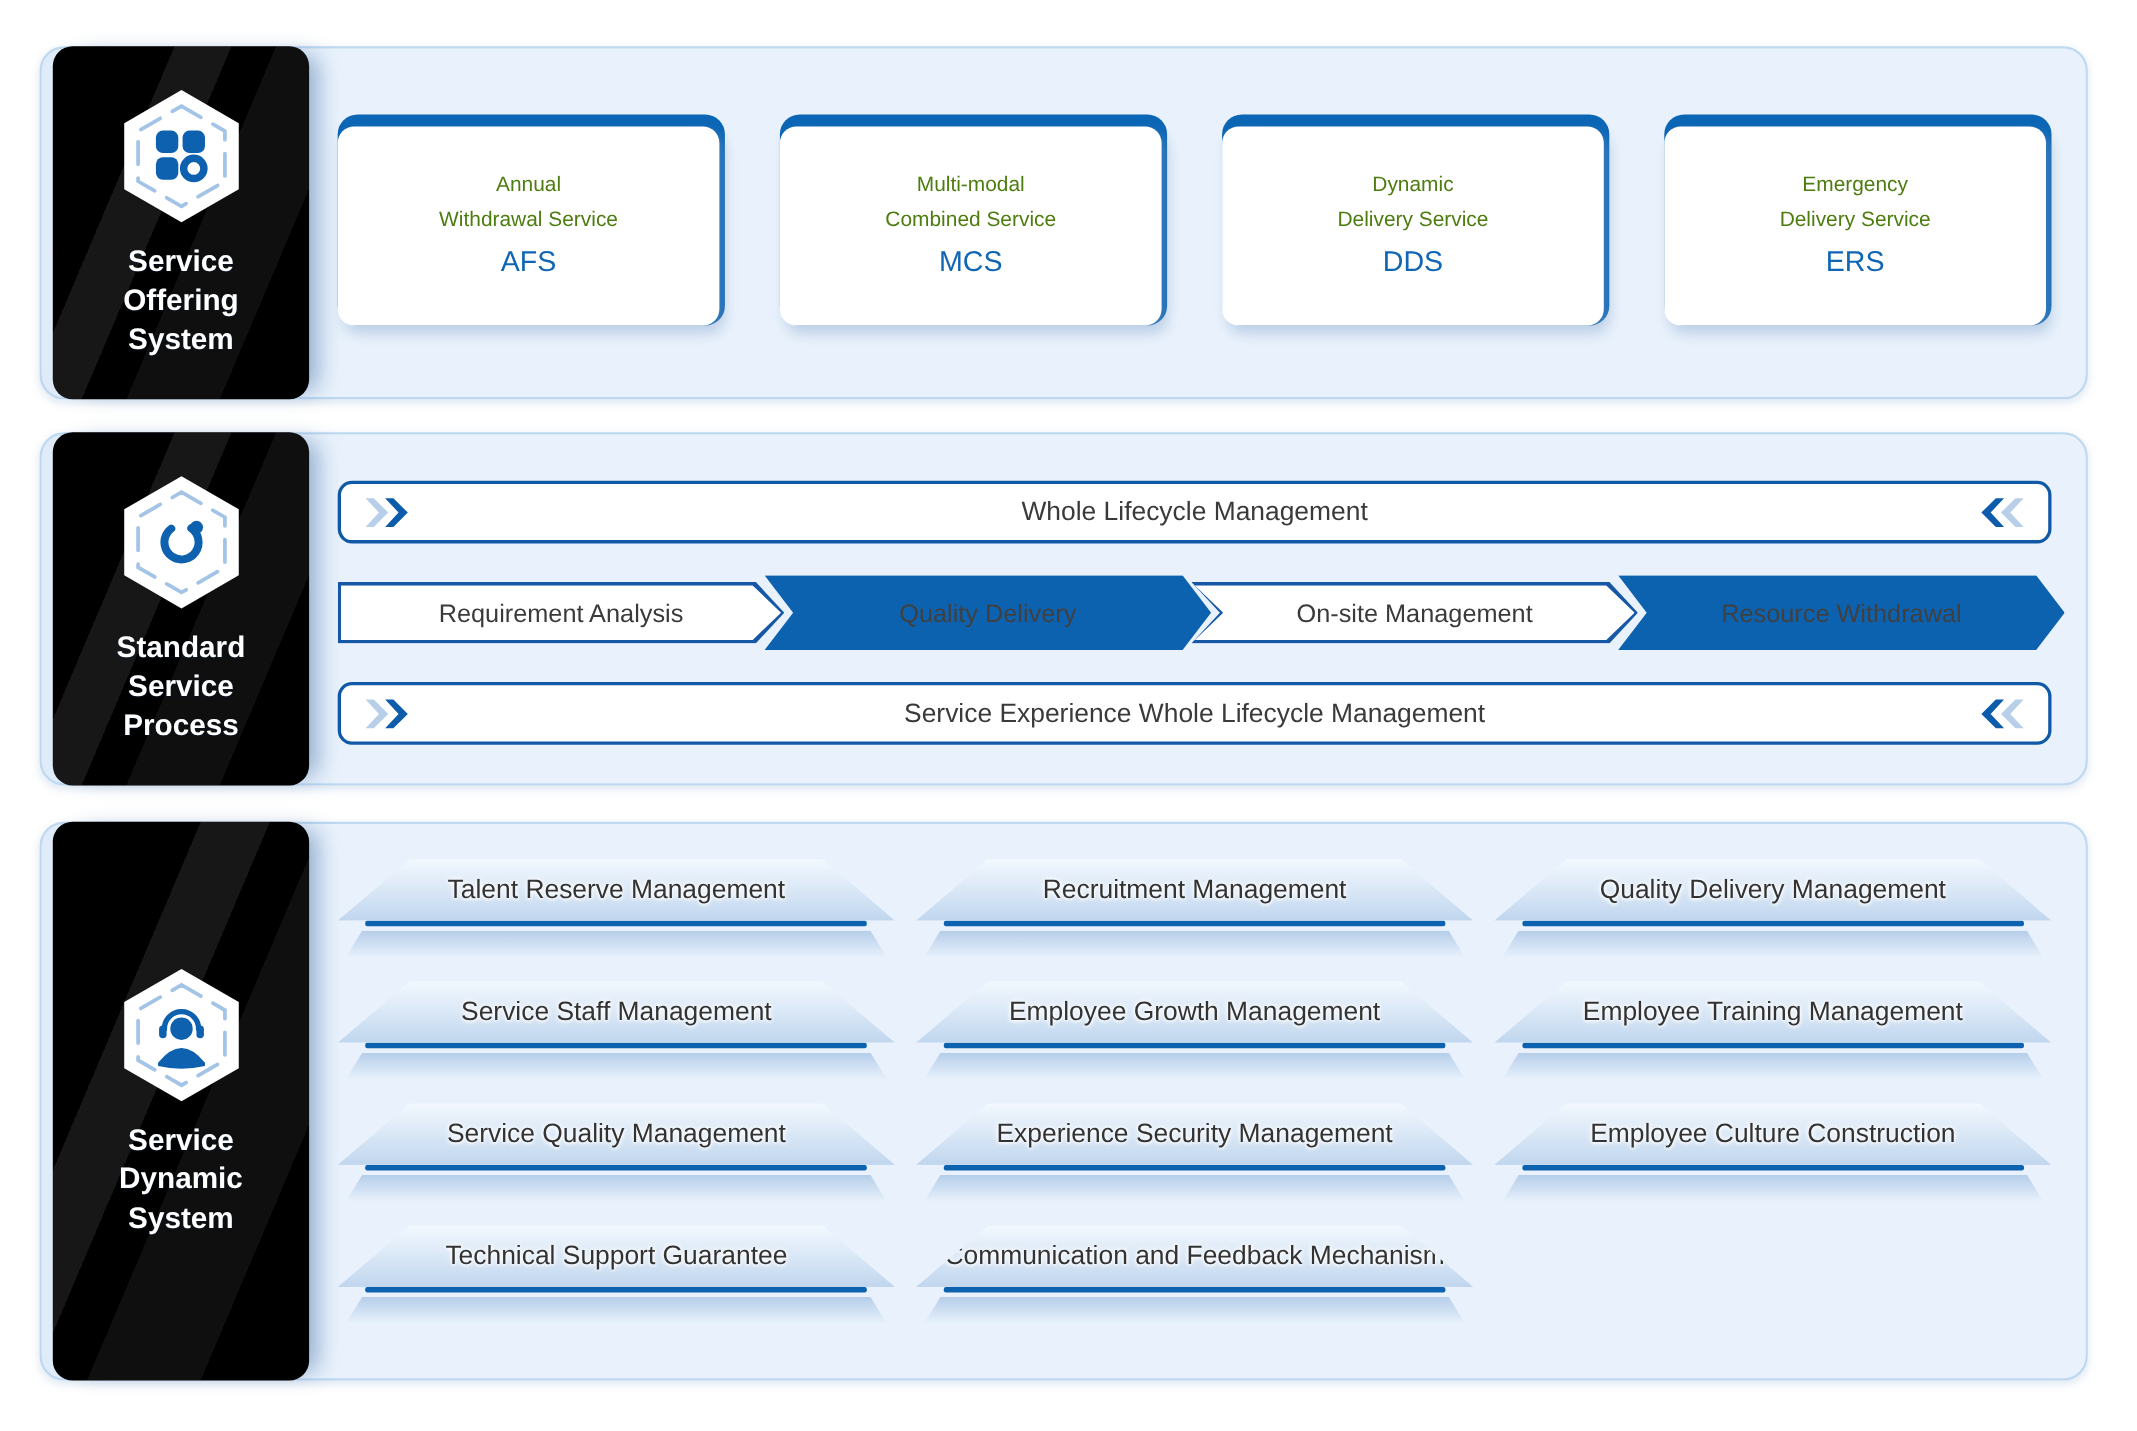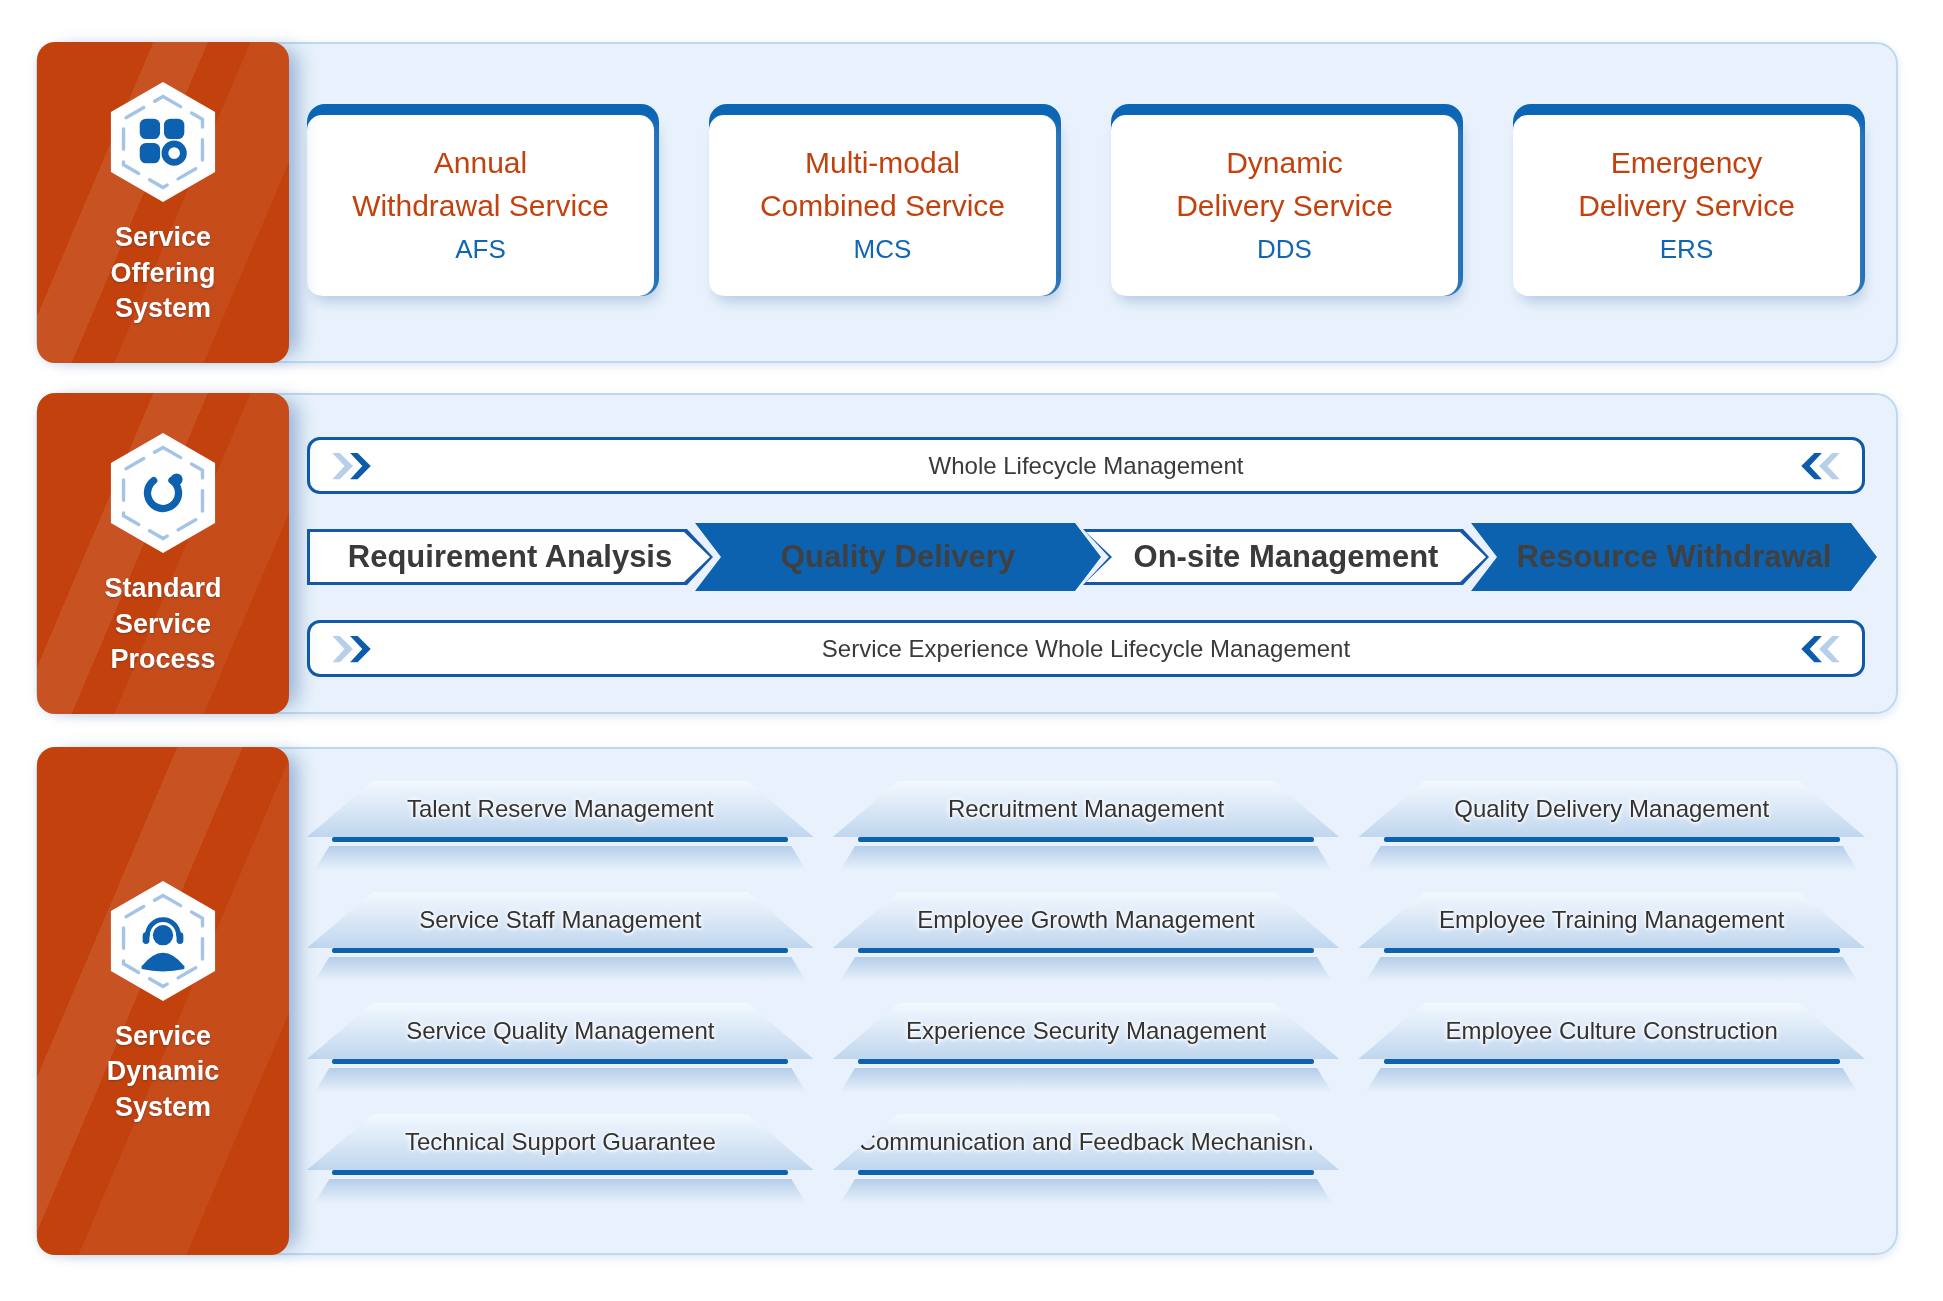--- a/index.html
+++ b/index.html
@@ -15,22 +15,22 @@
     background:linear-gradient(90deg,#dfebf9 0%,#e9f2fc 10%,#e9f2fc 100%);
     border:2px solid #bdd8f0;
     box-shadow:0 3px 8px rgba(120,160,205,.25);
   }
   .s1 { top:42px;  height:321px; }
   .s2 { top:393px; height:321px; }
   .s3 { top:747px; height:508px; }
 
   
   .sidebar {
-    position:absolute; left:1px; top:0; bottom:0; width:252px;
-    background:#c2410c; border-radius:18px;
+    position:absolute; left:12px; top:0; bottom:0; width:233px;
+    background:#000000; border-radius:18px;
     display:flex; flex-direction:column; align-items:center; justify-content:center;
     box-shadow:16px 0 20px -8px rgba(45,95,160,.45);
     overflow:hidden; z-index:2;
   }
   .sidebar::before {
     content:""; position:absolute; inset:0;
     background:
       linear-gradient(113deg, transparent 30%, rgba(255,255,255,.09) 30%, rgba(255,255,255,.09) 44%, transparent 44%),
       linear-gradient(113deg, transparent 55%, rgba(255,255,255,.06) 55%, rgba(255,255,255,.06) 78%, transparent 78%);
   }
@@ -45,21 +45,21 @@
   .content { position:absolute; left:233px; right:0; top:0; bottom:0; }
   .s1 .content { padding:62px 33px 0 38px; display:flex; gap:50px; }
   .card { position:relative; flex:1; height:192px; }
   .card-cap { position:absolute; inset:0; background:#0b66b5; border-radius:18px; }
   .card-body {
     position:absolute; left:0; right:5px; top:11px; bottom:0;
     background:#ffffff; border-radius:15px;
     box-shadow:5px 7px 12px rgba(125,158,200,.40);
     display:flex; flex-direction:column; align-items:center; justify-content:center; gap:9px;
   }
-  .card-line { color:#c2410c; font-size:30px; }
+  .card-line { color:#4d7c0f; font-size:19px; }
   .card-abbr { color:#1166b4; font-weight:normal; font-size:26px; margin-top:2px; }
 
   
   .s2 .content { padding:44px 33px 0 38px; }
   .bar {
     height:57px; background:#ffffff; border:3px solid #1059a6; border-radius:13px;
     display:flex; align-items:center; padding:16px 20px;
   }
   .bar-label { flex:1; text-align:center; color:#3a3a3a; font-size:24px; }
   .bar1 { margin-bottom:29px; }
@@ -71,21 +71,21 @@
   .step { position:relative; flex:1; height:56px; }
   .step + .step { margin-left:-18px; }
   .step-blue { height:68px; }
   .clip-first  { clip-path:polygon(0 0, calc(100% - 26px) 0, 100% 50%, calc(100% - 26px) 100%, 0 100%); }
   .clip-notch  { clip-path:polygon(0 0, calc(100% - 26px) 0, 100% 50%, calc(100% - 26px) 100%, 0 100%, 26px 50%); }
   .step-border { position:absolute; inset:0; background:#1658a5; }
   .step-fill   { position:absolute; inset:3px; background:#ffffff; }
   .step-solid  { position:absolute; inset:0; background:#0d62b0; }
   .step-label {
     position:absolute; inset:0; display:flex; align-items:center; justify-content:center;
-    padding:0 40px; font-size:31px; color:#3a3a3a; z-index:1; white-space:nowrap;font-weight:bold;
+    padding:0 40px; font-size:23px; color:#3a3a3a; z-index:1; white-space:nowrap;
   }
   .step-blue .step-label { color:#404040; }
 
   
   .s3 .content {
     padding:34px 33px 0 38px;
     display:grid; grid-template-columns:repeat(3,1fr);
     column-gap:36px; row-gap:30px; grid-auto-rows:92px;
     align-content:start;
     gap:19px;

